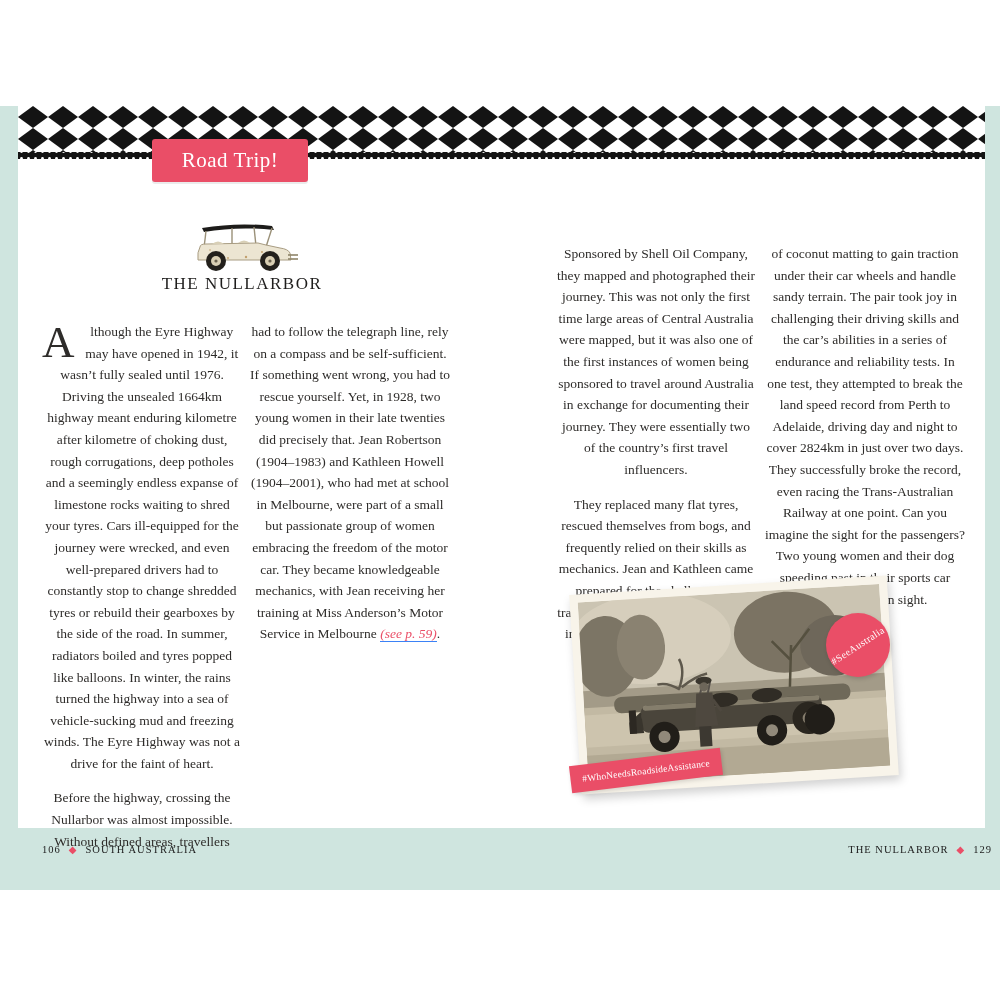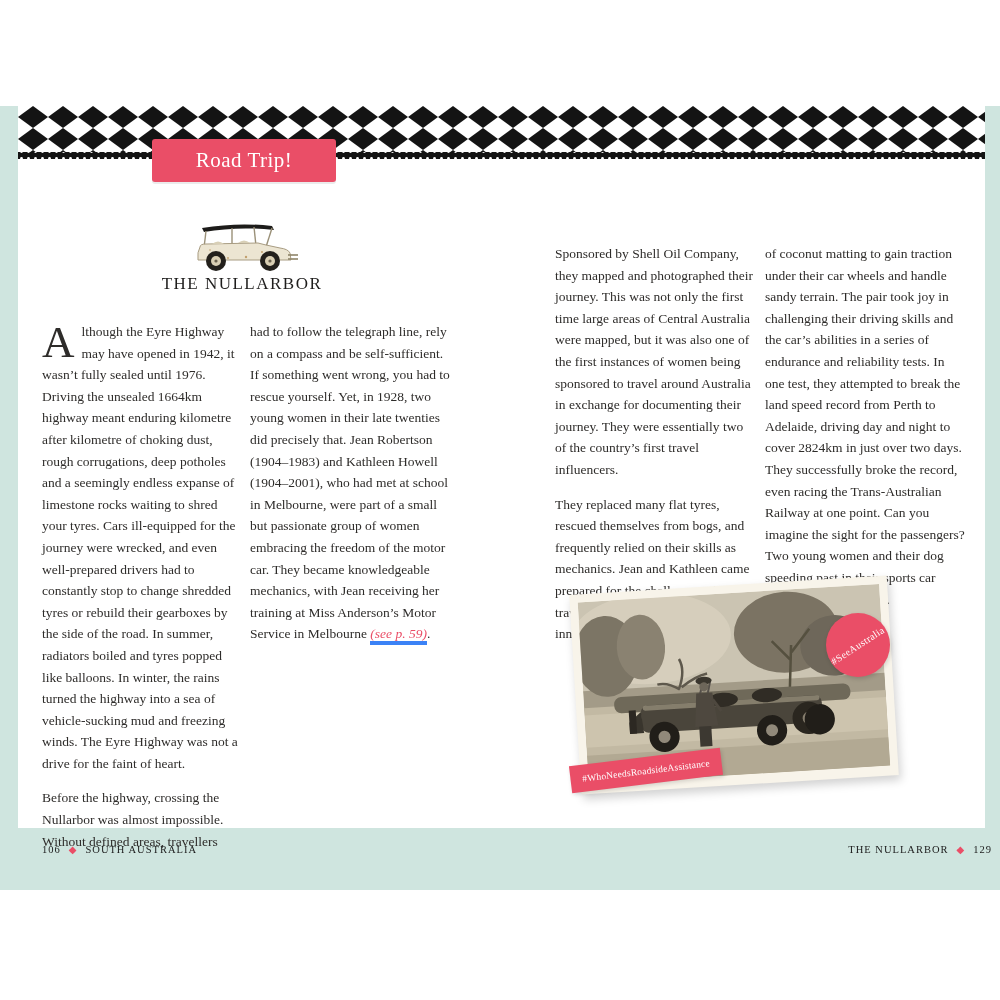--- a/index.html
+++ b/index.html
@@ -5,42 +5,42 @@
   html,body{margin:0;padding:0;background:#ffffff;}
   .canvas{
     position:relative;width:1000px;height:1000px;overflow:hidden;
     background:#ffffff;
     font-family:"Liberation Serif","DejaVu Serif",serif;
   }
   .mint-bg{position:absolute;left:0;top:106px;width:1000px;height:784px;background:#cfe5df;}
   .page-white{position:absolute;left:18px;top:106px;width:967px;height:722px;background:#ffffff;}
   .diamond-band{position:absolute;left:18px;top:106px;width:967px;height:53px;}
   .badge{
-    position:absolute;left:152px;top:139px;width:184px;height:43px;
+    position:absolute;left:152px;top:139px;width:156px;height:43px;
     background:#ea4e67;border-radius:3px;display:flex;align-items:center;justify-content:center;
     color:#fff;font-size:21px;letter-spacing:.5px;box-shadow:0 2px 0 rgba(0,0,0,.08);z-index:5;
   }
   .car-illo{position:absolute;left:188px;top:214px;width:112px;height:58px;}
   .page-title{
     position:absolute;left:117px;top:274px;width:250px;text-align:center;
     font-size:17px;letter-spacing:1.5px;color:#1e1d1c;
   }
   .col{
-    position:absolute;font-size:13.5px;line-height:21.6px;color:#2e2c2a;text-align:left;
+    position:absolute;font-size:13.5px;line-height:21.6px;color:#2e2c2a;text-align:center;
   }
   .col p{margin:0 0 13px 0;}
   .col1{left:42px;top:321px;width:200px;}
   .col2{left:250px;top:321px;width:200px;}
   .col3{left:555px;top:243px;width:202px;}
   .col4{left:765px;top:243px;width:200px;}
   .dropcap{
     float:left;font-size:45px;line-height:37px;padding:3px 7px 0 0;color:#2e2c2a;
   }
   .bold{font-weight:normal;}
-  .see-link{color:#ea4e67;border-bottom:4px solid #3b82f6;cursor:pointer;}
+  .see-link{color:#ea4e67;border-bottom:1px solid #3b82f6;cursor:pointer;}
   .see-link .it{font-style:italic;}
   .photo-wrap{
     position:absolute;left:575px;top:585px;width:302px;height:182px;
     background:#f8f4ea;padding:8px 8px 10px 8px;transform:rotate(-3.5deg);
     box-shadow:2px 5px 10px rgba(0,0,0,.18);z-index:2;
   }
   .photo-wrap svg{display:block;width:100%;height:100%;}
   .sticker-circle{
     position:absolute;left:826px;top:613px;width:64px;height:64px;border-radius:50%;
     background:#ea4e67;display:flex;align-items:center;justify-content:center;z-index:6;

